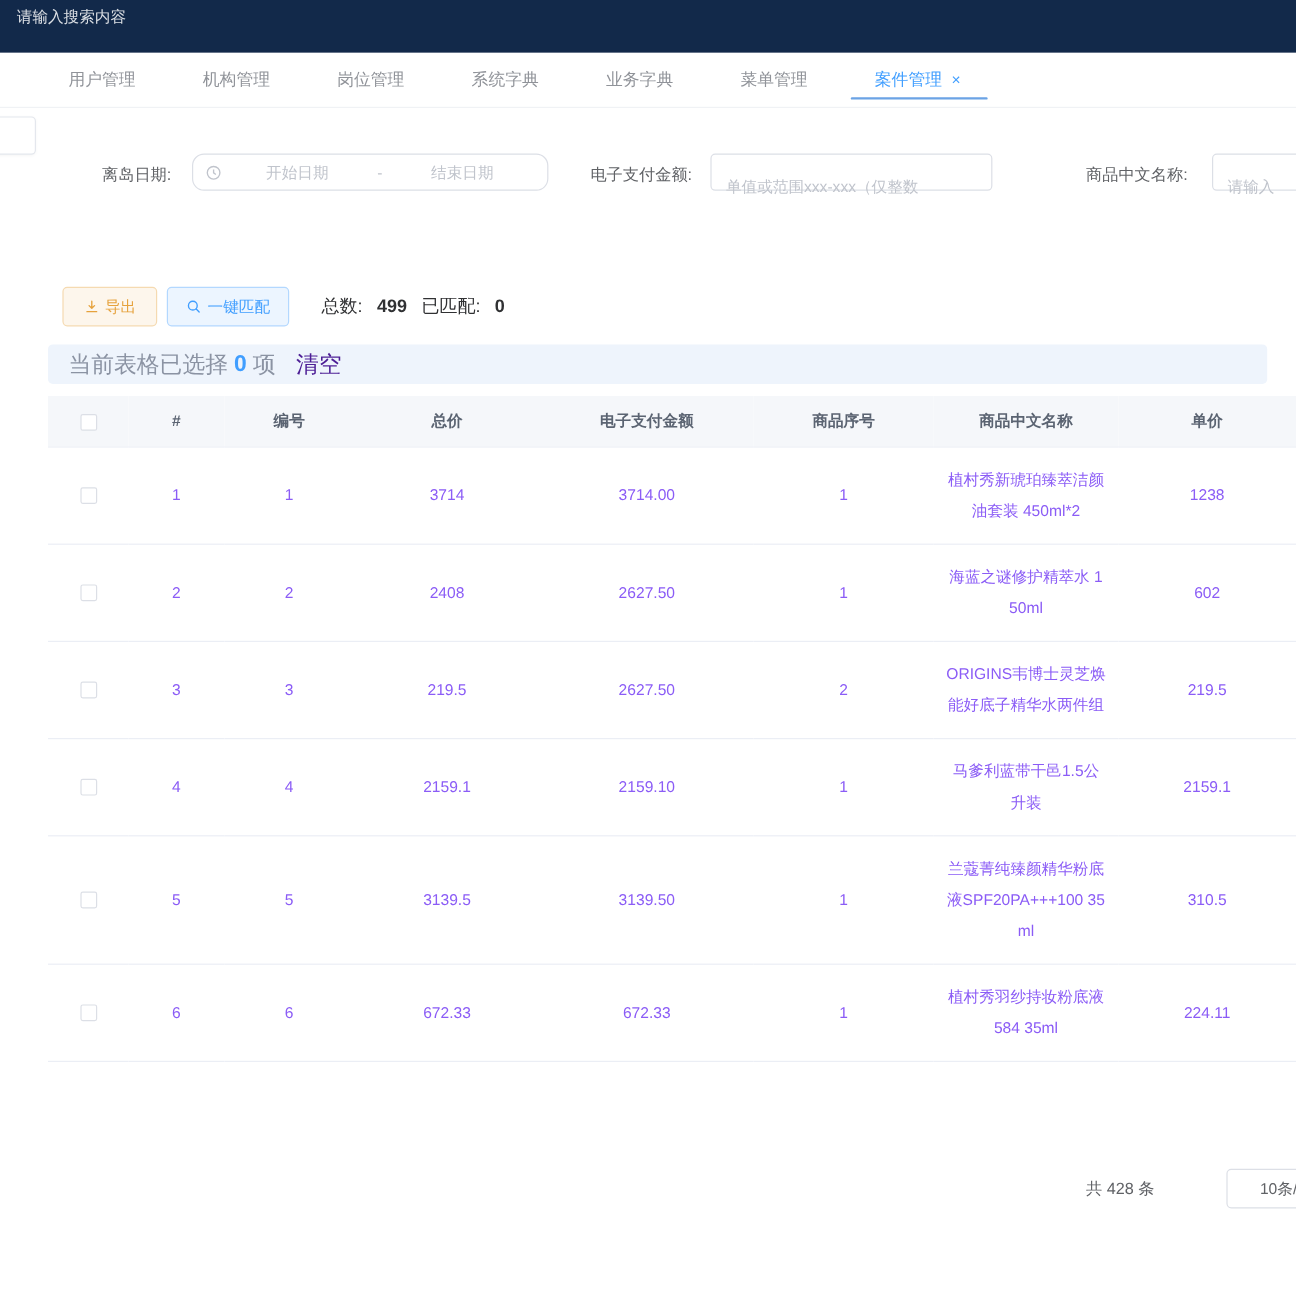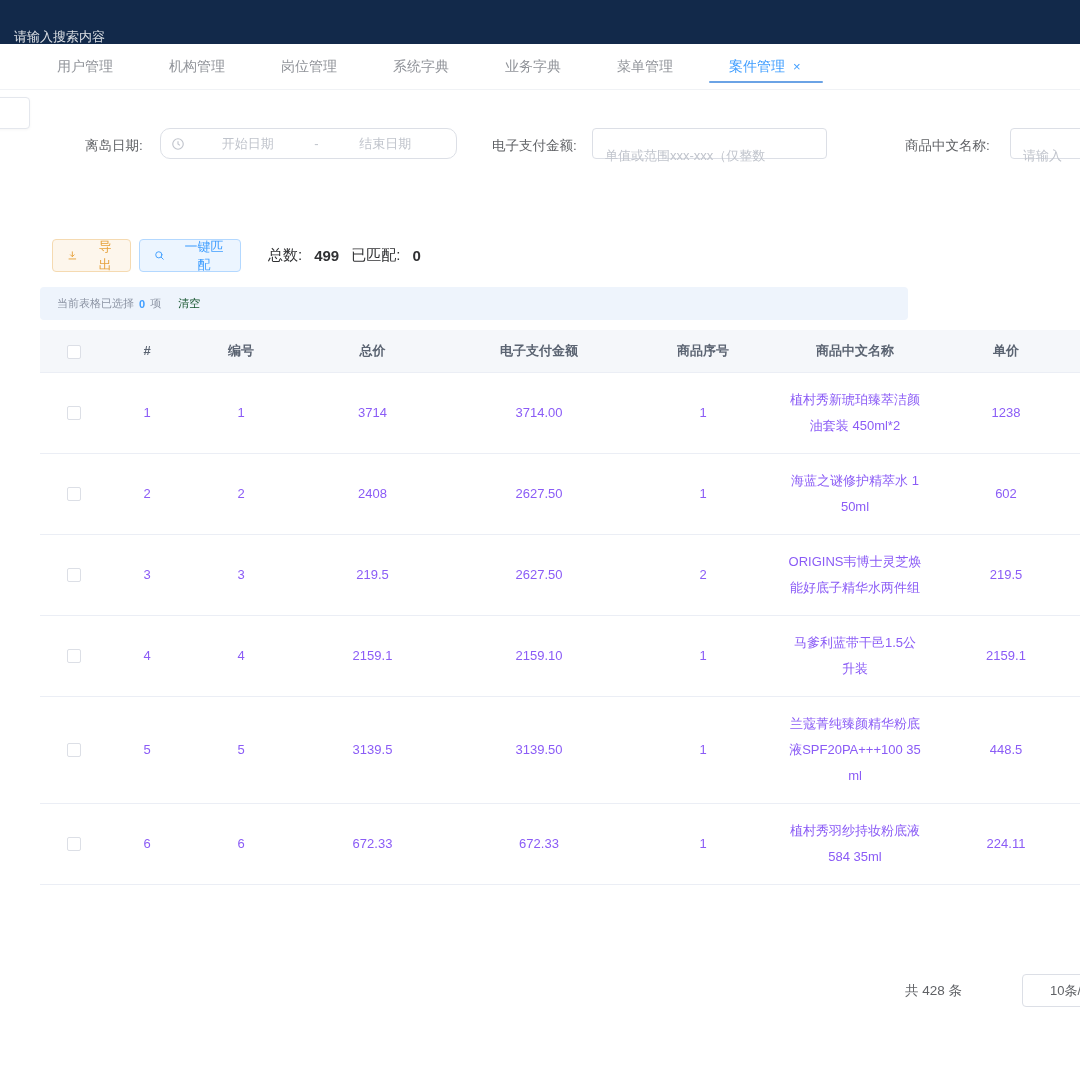--- a/index.html
+++ b/index.html
@@ -7,21 +7,21 @@
   body {
     position: relative;
     overflow: hidden;
     background:#fff;
     font-family:"Liberation Sans","DejaVu Sans",sans-serif;
     color:#606266;
   }
   
   .topbar{
     position:absolute; left:0; top:0; width:1080px; height:44px;
-    background:#12294a; display:flex; align-items:flex-end;
+    background:#12294a; display:flex; align-items:flex-start;
   }
   .topbar-search{
     margin:6px 0 0 14px; font-size:13px; color:rgba(255,255,255,.88);
     background:transparent; border:none; outline:none; width:260px;
   }
   .topbar-search::placeholder{ color:rgba(255,255,255,.85); }
   
   .tabbar{
     position:absolute; left:0; top:44px; width:1080px; height:46px;
     background:#fff; border-bottom:1px solid #f0f2f5;
@@ -65,35 +65,35 @@
     border:none; outline:none; width:100%; height:100%; background:transparent;
     font-size:13px; color:#606266; padding:0 12px;
     font-family:"Liberation Sans","DejaVu Sans",sans-serif;
     margin-top:24px;
   }
   .input-box input::placeholder{ color:#c0c4cc; }
   
   .btn{
     position:absolute; top:239px; height:33px; border-radius:4px;
     font-size:13px; display:flex; align-items:center; justify-content:center;
-    gap:17px; cursor:pointer; padding:0 14px;
+    gap:5px; cursor:pointer; padding:0 14px;
   }
   .btn-export{ left:52px; width:79px; color:#e6a23c; background:#fdf6ec; border:1px solid #f5dab1; }
   .btn-match{ left:139px; width:102px; color:#409eff; background:#ecf5ff; border:1px solid #b3d8ff; }
   .btn svg{ width:13px; height:13px; }
   .stats{ position:absolute; left:268px; top:246px; font-size:15px; color:#303133; display:flex; gap:12px; align-items:center; }
   .stats b{ font-weight:600; }
   
   .sel-bar{
-    position:absolute; left:40px; top:287px; width:868px; height:33px;
+    position:absolute; left:40px; top:287px; width:1016px; height:33px;
     background:#eef4fc; border-radius:4px; display:flex; align-items:center;
-    font-size:11px; color:#8b93a3; padding-left:17px; gap:5px;
+    font-size:19px; color:#8b93a3; padding-left:17px; gap:5px;
   }
   .sel-bar .count{ color:#409eff; font-weight:700; }
-  .sel-bar .clear{ color:#14532d; margin-left:12px; cursor:pointer; }
+  .sel-bar .clear{ color:#4c1d95; margin-left:12px; cursor:pointer; }
   
   .table-wrap{
     position:absolute; left:40px; top:330px; width:1040px; height:573px;
     overflow:hidden;
   }
   table{ border-collapse:collapse; table-layout:fixed; width:1040px; font-size:13px; }
   thead th{
     background:#f5f7fa; height:42px; font-weight:700; color:#5b6472;
     text-align:center; border-bottom:1px solid #ebeef5; padding:0 6px;
   }
@@ -256,21 +256,21 @@
         <td>2159.1</td>
       </tr>
       <tr>
         <td><span class="cb"></span></td>
         <td>5</td>
         <td>5</td>
         <td>3139.5</td>
         <td>3139.50</td>
         <td>1</td>
         <td class="name-cell">兰蔻菁纯臻颜精华粉底液SPF20PA+++100 35ml</td>
-        <td>448.5</td>
+        <td>310.5</td>
       </tr>
       <tr>
         <td><span class="cb"></span></td>
         <td>6</td>
         <td>6</td>
         <td>672.33</td>
         <td>672.33</td>
         <td>1</td>
         <td class="name-cell">植村秀羽纱持妆粉底液 584 35ml</td>
         <td>224.11</td>

